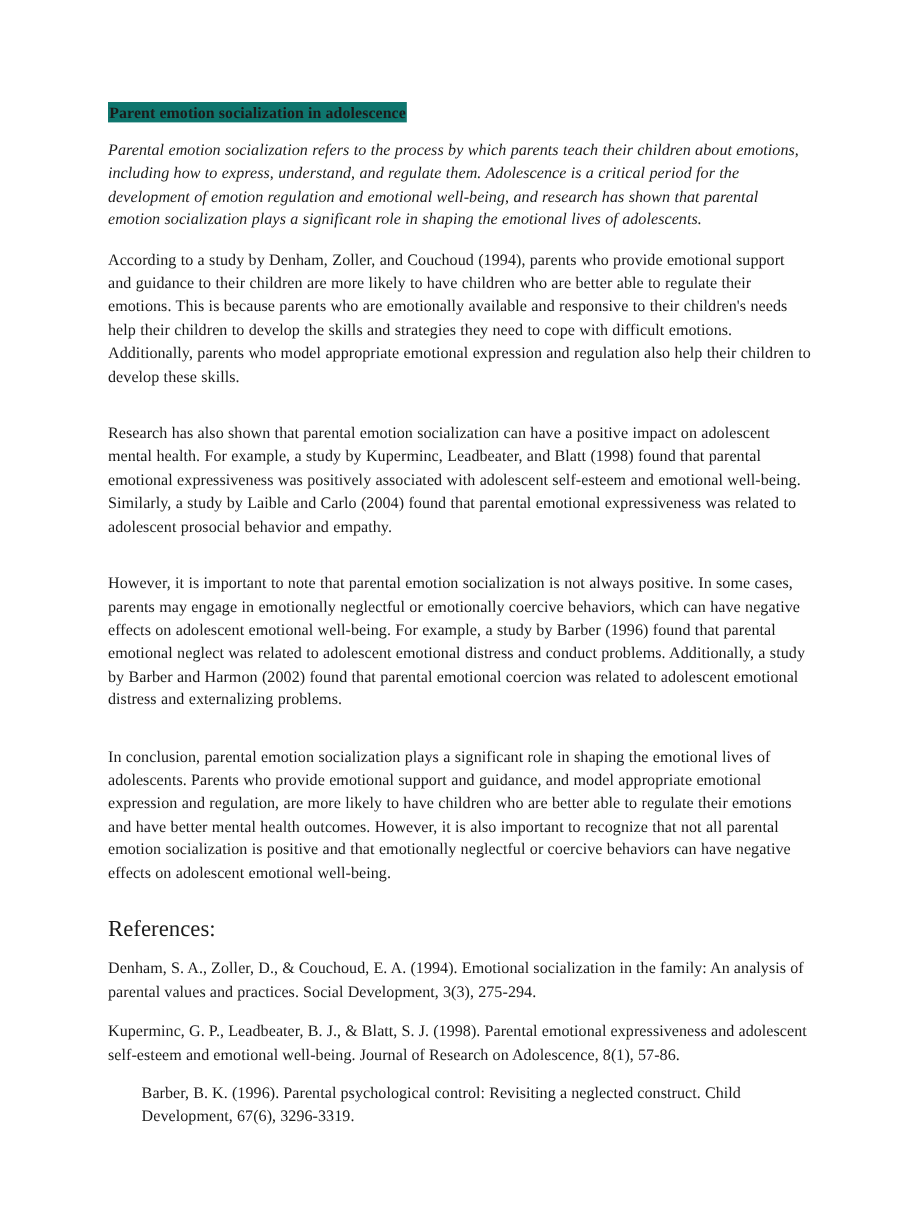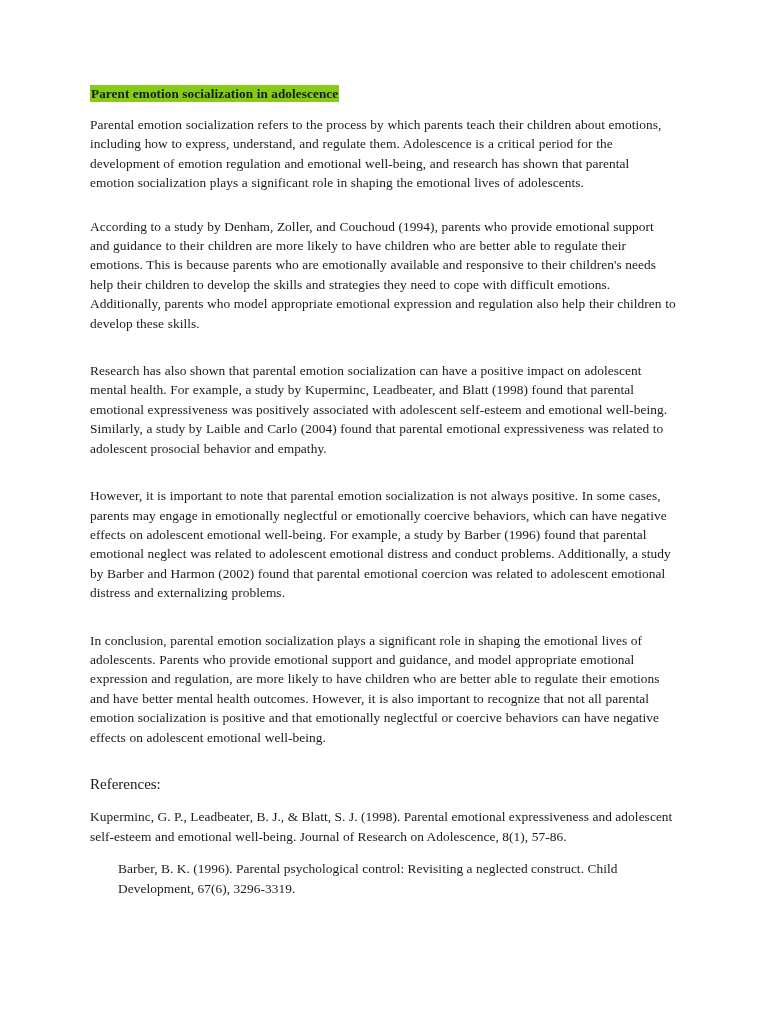--- a/index.html
+++ b/index.html
@@ -31,43 +31,44 @@
     width: 586px;
   }
 
   .doc-title {
     font-size: 13.2px;
     line-height: 19px;
     margin: 0 0 12px 0;
     letter-spacing: 0.1px;
   }
   .doc-title .hl {
-    background: #84cc16;
+    background: #0f766e;
     padding: 1px 1px 1px 1px;
     box-decoration-break: clone;
     -webkit-box-decoration-break: clone;
   }
 
   .para {
     font-size: 13.4px;
     line-height: 19.4px;
     margin: 0 0 19px 0;
     text-align: left;
     letter-spacing: 0.05px;
     word-spacing: 0.2px;
   }
   .para.lead {
-    margin-bottom: 24px;
+    margin-bottom: 14px;
+    font-style: italic;
   }
   .para.spaced {
     margin-bottom: 28px;
   }
 
   .refs-heading {
-    font-size: 15px;
+    font-size: 19px;
     line-height: 19.4px;
     margin: 0 0 13px 0;
   }
 
   .ref-item {
     font-size: 13.4px;
     line-height: 19.4px;
     margin: 0 0 13px 0;
     letter-spacing: 0.05px;
   }
@@ -89,18 +90,19 @@
     <h1 class="doc-title"><span class="hl">Parent emotion socialization in adolescence</span></h1>
 
     <p class="para lead">Parental emotion socialization refers to the process by which parents teach their children about emotions, including how to express, understand, and regulate them. Adolescence is a critical period for the development of emotion regulation and emotional well-being, and research has shown that parental emotion socialization plays a significant role in shaping the emotional lives of adolescents.</p>
     <p class="para spaced">According to a study by Denham, Zoller, and Couchoud (1994), parents who provide emotional support and guidance to their children are more likely to have children who are better able to regulate their emotions. This is because parents who are emotionally available and responsive to their children's needs help their children to develop the skills and strategies they need to cope with difficult emotions. Additionally, parents who model appropriate emotional expression and regulation also help their children to develop these skills.</p>
     <p class="para spaced">Research has also shown that parental emotion socialization can have a positive impact on adolescent mental health. For example, a study by Kuperminc, Leadbeater, and Blatt (1998) found that parental emotional expressiveness was positively associated with adolescent self-esteem and emotional well-being. Similarly, a study by Laible and Carlo (2004) found that parental emotional expressiveness was related to adolescent prosocial behavior and empathy.</p>
     <p class="para spaced">However, it is important to note that parental emotion socialization is not always positive. In some cases, parents may engage in emotionally neglectful or emotionally coercive behaviors, which can have negative effects on adolescent emotional well-being. For example, a study by Barber (1996) found that parental emotional neglect was related to adolescent emotional distress and conduct problems. Additionally, a study by Barber and Harmon (2002) found that parental emotional coercion was related to adolescent emotional distress and externalizing problems.</p>
     <p class="para spaced">In conclusion, parental emotion socialization plays a significant role in shaping the emotional lives of adolescents. Parents who provide emotional support and guidance, and model appropriate emotional expression and regulation, are more likely to have children who are better able to regulate their emotions and have better mental health outcomes. However, it is also important to recognize that not all parental emotion socialization is positive and that emotionally neglectful or coercive behaviors can have negative effects on adolescent emotional well-being.</p>
 
     <div class="refs-block">
       <p class="refs-heading">References:</p>
+      <p class="ref-item">Denham, S. A., Zoller, D., &amp; Couchoud, E. A. (1994). Emotional socialization in the family: An analysis of parental values and practices. Social Development, 3(3), 275-294.</p>
       <p class="ref-item">Kuperminc, G. P., Leadbeater, B. J., &amp; Blatt, S. J. (1998). Parental emotional expressiveness and adolescent self-esteem and emotional well-being. Journal of Research on Adolescence, 8(1), 57-86.</p>
       <p class="ref-item">Barber, B. K. (1996). Parental psychological control: Revisiting a neglected construct. Child Development, 67(6), 3296-3319.</p>
     </div>
 
   </div>
 </div>
 
 </body></html>

